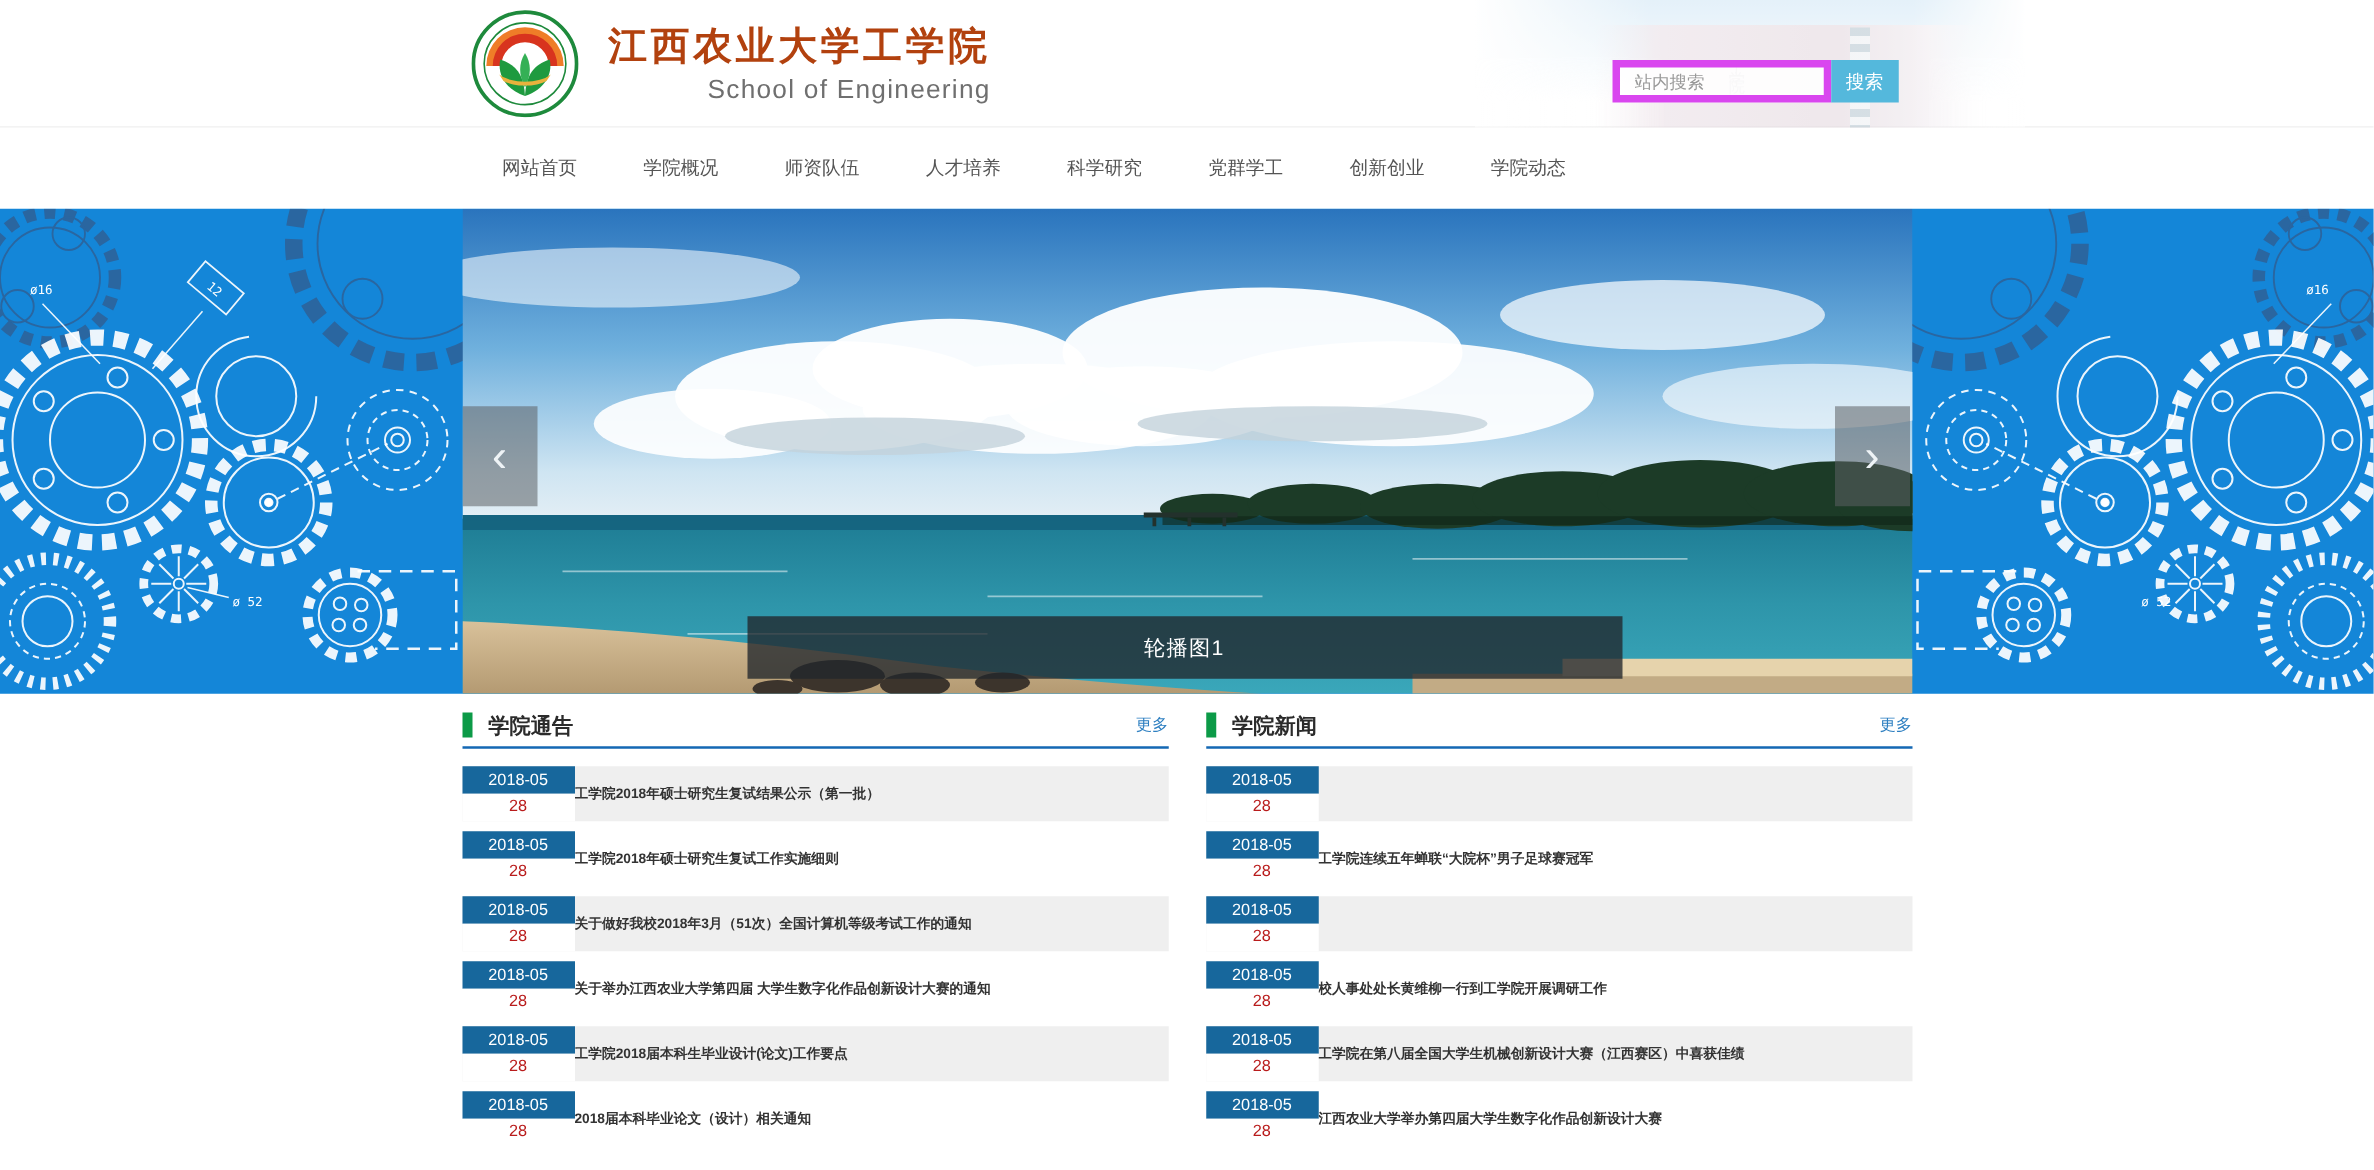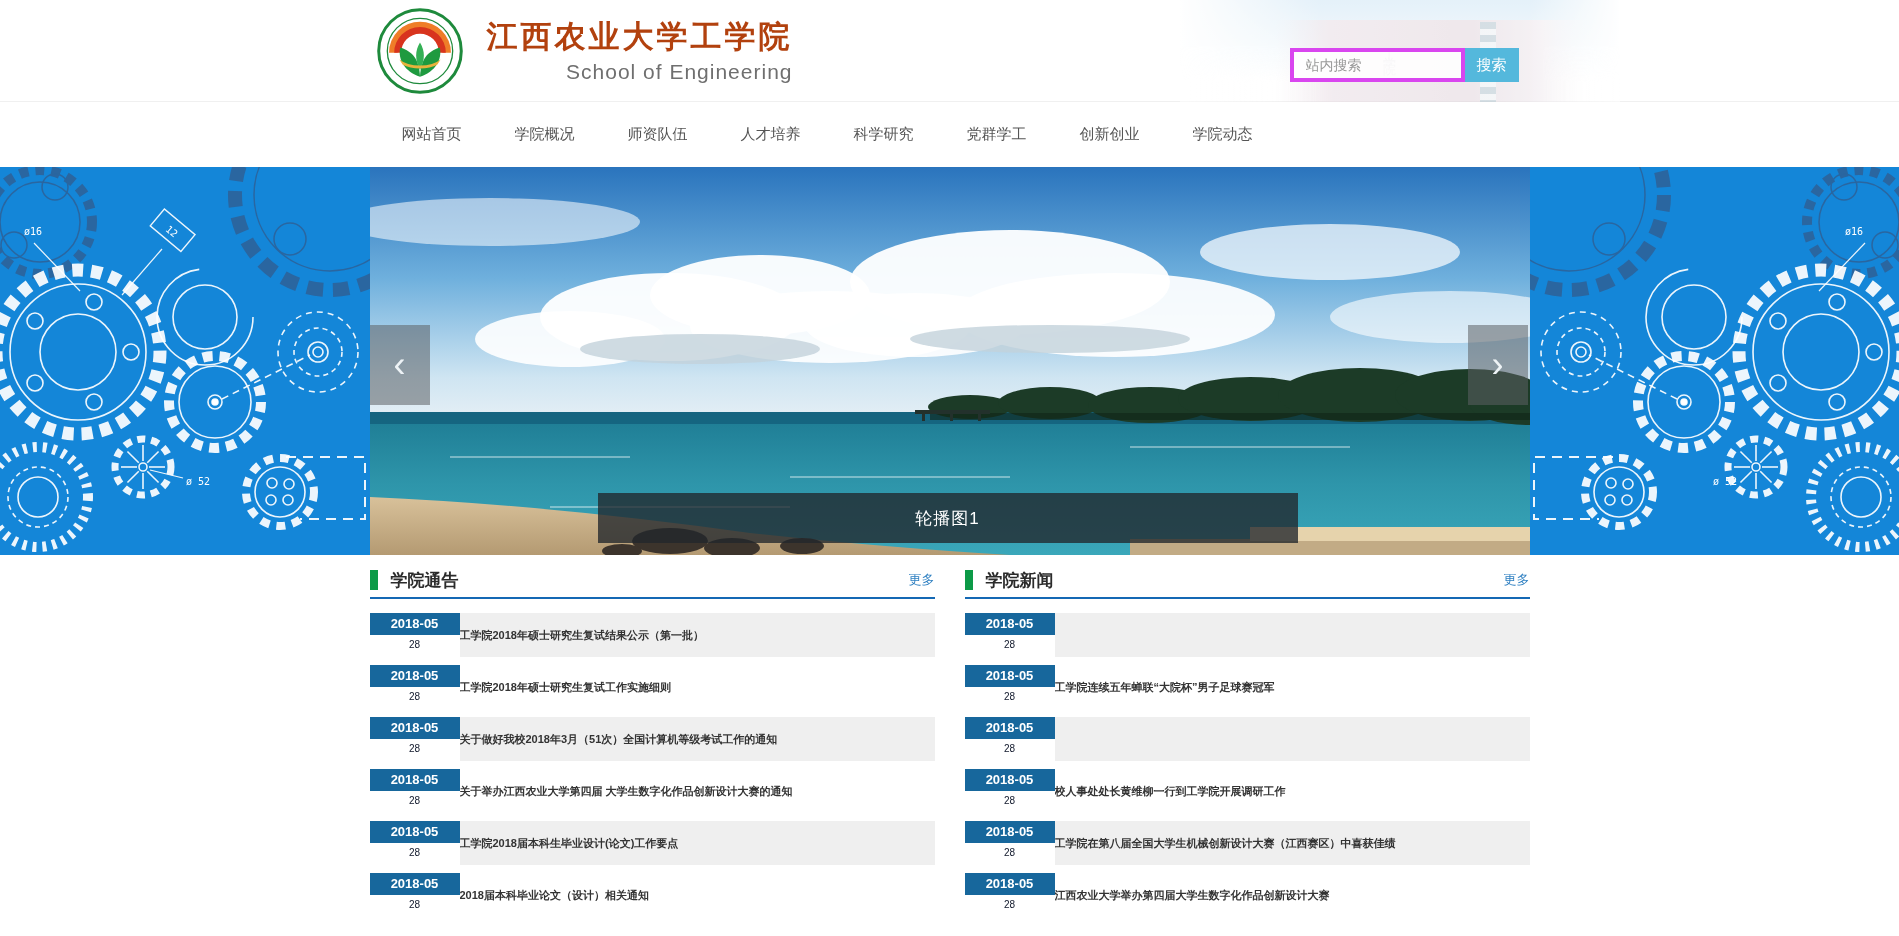--- a/index.html
+++ b/index.html
@@ -20,21 +20,21 @@
   .hdr-art .fadeR { position:absolute; right:0; top:0; bottom:0; width:90px; background:linear-gradient(270deg,#fff,rgba(255,255,255,0)); }
 
   .brand { position:absolute; left:7px; top:8px; display:flex; align-items:center; }
   .logo-badge { width:86px; height:86px; flex:none; }
   .brand-text { margin-left:24px; }
   .brand-title { font-family:"Liberation Serif","DejaVu Serif",serif; font-size:31px; font-weight:700;
                  color:#b2410e; letter-spacing:3px; line-height:1.2; }
   .brand-sub { font-size:21px; color:#6f6f6f; margin-top:4px; letter-spacing:1px;text-align:right; }
 
   .search-box { position:absolute; right:11px; top:48px; display:flex; z-index:5; }
-  .search-input { width:175px; height:34px; border:4px solid #d946ef; background:rgba(255,255,255,.88);
+  .search-input { width:175px; height:34px; border:6px solid #d946ef; background:rgba(255,255,255,.88);
                   padding:0 12px; font-size:14px; color:#444; outline:none;margin-left:17px; }
   .search-input::placeholder { color:#999; }
   .search-btn { width:54px; height:34px; border:none; background:#54b8dc; color:#fff; font-size:15px; cursor:pointer; }
 
   
   .main-nav { height:65px; background:#fff; }
   .nav-inner { display:flex; align-items:center; height:65px; padding-left:32px; gap:53px; }
   .nav-item { font-size:15px; color:#555; text-decoration:none; cursor:pointer; white-space:nowrap; }
 
   
@@ -59,22 +59,22 @@
   .col-head { display:flex; align-items:center; height:36px; border-bottom:2px solid #1468b4; }
   .col-bar { width:8px; height:20px; background:#0c9a47; margin-right:13px; flex:none; }
   .col-title { font-size:17px; font-weight:700; color:#2b2b2b; }
   .col-spacer { flex:1; }
   .more-link { font-size:13px; color:#2d7fc1; text-decoration:none; cursor:pointer; }
 
   .news-list { margin-top:14px; }
   .news-row { display:flex; height:44px; margin-bottom:8px; background:#fff; cursor:pointer; }
   .news-row.alt { background:#efefef; }
   .date-badge { width:90px; flex:none; }
-  .date-top { height:22px; background:#17679c; color:#fff; font-size:13px; text-align:center; line-height:22px;font-weight:bold; }
-  .date-bottom { height:22px; background:#fff; color:#0f172a; font-size:10px; text-align:center; line-height:20px; }
+  .date-top { height:22px; background:#17679c; color:#fff; font-size:13px; text-align:center; line-height:22px; }
+  .date-bottom { height:22px; background:#fff; color:#b91c1c; font-size:13px; text-align:center; line-height:20px; }
   .news-title { flex:1; min-width:0; font-size:11px; font-weight:700; color:#333; line-height:44px;
                 white-space:nowrap; overflow:hidden; text-overflow:ellipsis; }
 </style>
 </head>
 <body>
 
 <header class="site-header">
   <div class="hdr-art">
     <div class="sky"></div>
       <div class="bld"></div>

